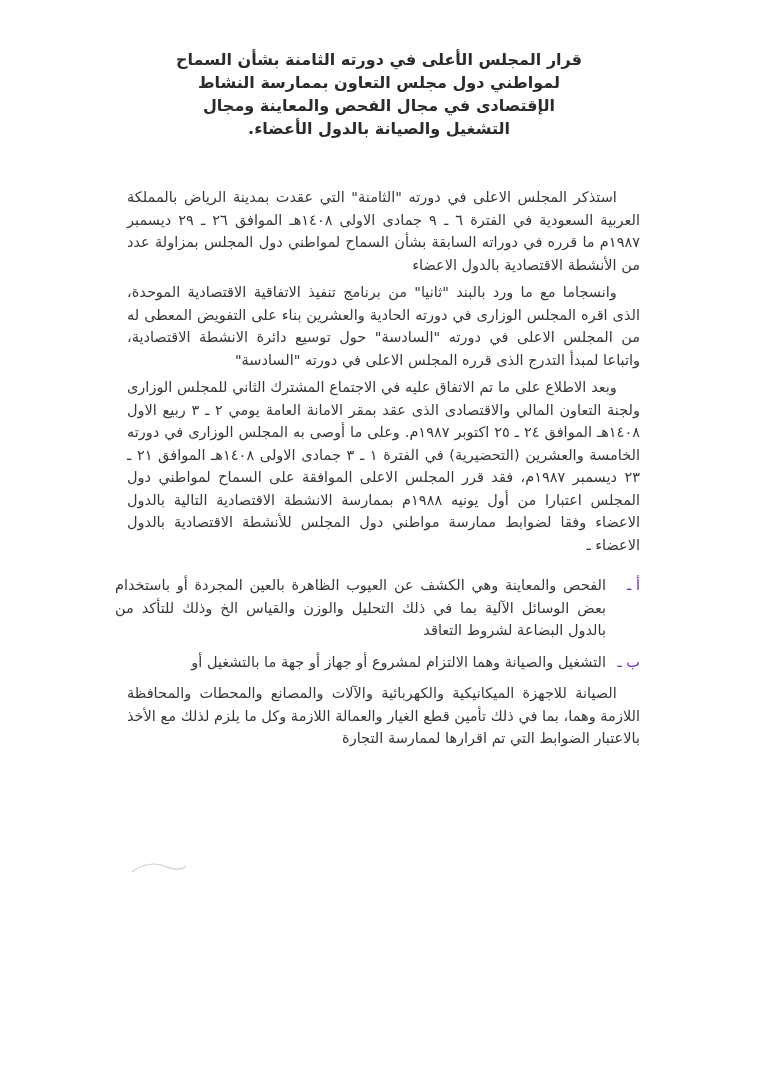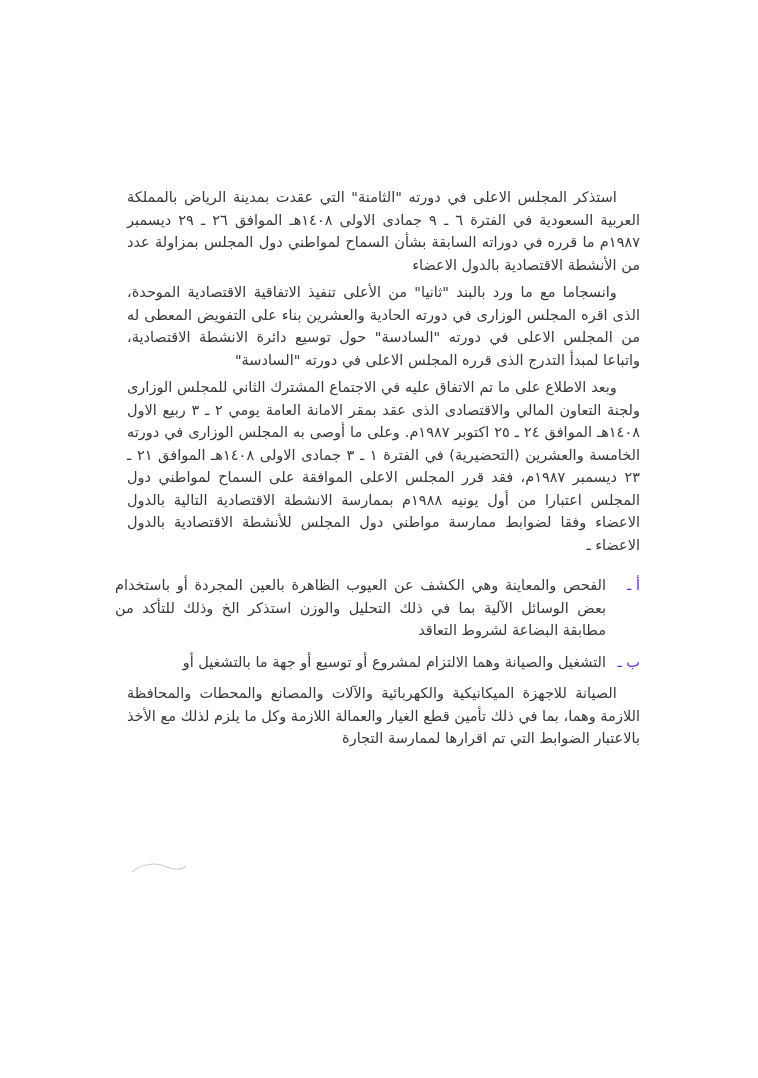--- a/index.html
+++ b/index.html
@@ -73,37 +73,43 @@
     top: 858px;
     opacity: 0.45;
     pointer-events: none;
   }
 </style>
 </head>
 <body>
 
 <div class="page">
 
+  <div class="doc-title">
+    <span class="title-line">قرار المجلس الأعلى في دورته الثامنة بشأن السماح</span>
+    <span class="title-line">لمواطني دول مجلس التعاون بممارسة النشاط</span>
+    <span class="title-line">الإقتصادى في مجال الفحص والمعاينة ومجال</span>
+    <span class="title-line">التشغيل والصيانة بالدول الأعضاء.</span>
+  </div>
 
   <div class="doc-body">
 
     <p class="para">استذكر المجلس الاعلى في دورته "الثامنة" التي عقدت بمدينة الرياض بالمملكة العربية السعودية في الفترة ٦ ـ ٩ جمادى الاولى ١٤٠٨هـ الموافق ٢٦ ـ ٢٩ ديسمبر ١٩٨٧م ما قرره في دوراته السابقة بشأن السماح لمواطني دول المجلس بمزاولة عدد من الأنشطة الاقتصادية بالدول الاعضاء</p>
 
-    <p class="para">وانسجاما مع ما ورد بالبند "ثانيا" من الأعلى تنفيذ الاتفاقية الاقتصادية الموحدة، الذى اقره المجلس الوزارى في دورته الحادية والعشرين بناء على التفويض المعطى له من المجلس الاعلى في دورته "السادسة" حول توسيع دائرة الانشطة الاقتصادية، واتباعا لمبدأ التدرج الذى قرره المجلس الاعلى في دورته "السادسة"</p>
+    <p class="para">وانسجاما مع ما ورد بالبند "ثانيا" من برنامج تنفيذ الاتفاقية الاقتصادية الموحدة، الذى اقره المجلس الوزارى في دورته الحادية والعشرين بناء على التفويض المعطى له من المجلس الاعلى في دورته "السادسة" حول توسيع دائرة الانشطة الاقتصادية، واتباعا لمبدأ التدرج الذى قرره المجلس الاعلى في دورته "السادسة"</p>
 
     <p class="para">وبعد الاطلاع على ما تم الاتفاق عليه في الاجتماع المشترك الثاني للمجلس الوزارى ولجنة التعاون المالي والاقتصادى الذى عقد بمقر الامانة العامة يومي ٢ ـ ٣ ربيع الاول ١٤٠٨هـ الموافق ٢٤ ـ ٢٥ اكتوبر ١٩٨٧م. وعلى ما أوصى به المجلس الوزارى في دورته الخامسة والعشرين (التحضيرية) في الفترة ١ ـ ٣ جمادى الاولى ١٤٠٨هـ الموافق ٢١ ـ ٢٣ ديسمبر ١٩٨٧م، فقد قرر المجلس الاعلى الموافقة على السماح لمواطني دول المجلس اعتبارا من أول يونيه ١٩٨٨م بممارسة الانشطة الاقتصادية التالية بالدول الاعضاء وفقا لضوابط ممارسة مواطني دول المجلس للأنشطة الاقتصادية بالدول الاعضاء ـ</p>
 
     <div class="list-block">
       <div class="list-item">
         <span class="marker">أ ـ</span>
-        <span class="item-text">الفحص والمعاينة وهي الكشف عن العيوب الظاهرة بالعين المجردة أو باستخدام بعض الوسائل الآلية بما في ذلك التحليل والوزن استذكر الخ وذلك للتأكد من مطابقة البضاعة لشروط التعاقد</span>
+        <span class="item-text">الفحص والمعاينة وهي الكشف عن العيوب الظاهرة بالعين المجردة أو باستخدام بعض الوسائل الآلية بما في ذلك التحليل والوزن والقياس الخ وذلك للتأكد من بالدول البضاعة لشروط التعاقد</span>
       </div>
       <div class="list-item">
         <span class="marker">ب ـ</span>
-        <span class="item-text">التشغيل والصيانة وهما الالتزام لمشروع أو توسيع أو جهة ما بالتشغيل أو</span>
+        <span class="item-text">التشغيل والصيانة وهما الالتزام لمشروع أو جهاز أو جهة ما بالتشغيل أو</span>
       </div>
     </div>
 
     <p class="para continuation">الصيانة للاجهزة الميكانيكية والكهربائية والآلات والمصانع والمحطات والمحافظة اللازمة وهما، بما في ذلك تأمين قطع الغيار والعمالة اللازمة وكل ما يلزم لذلك مع الأخذ بالاعتبار الضوابط التي تم اقرارها لممارسة التجارة</p>
 
   </div>
 
   <svg class="scan-mark" width="60" height="20" viewBox="0 0 60 20">
     <path d="M4 14 C 14 6, 26 4, 36 8 S 54 12, 58 8" fill="none" stroke="#9a958d" stroke-width="1.2"></path>
   </svg>

